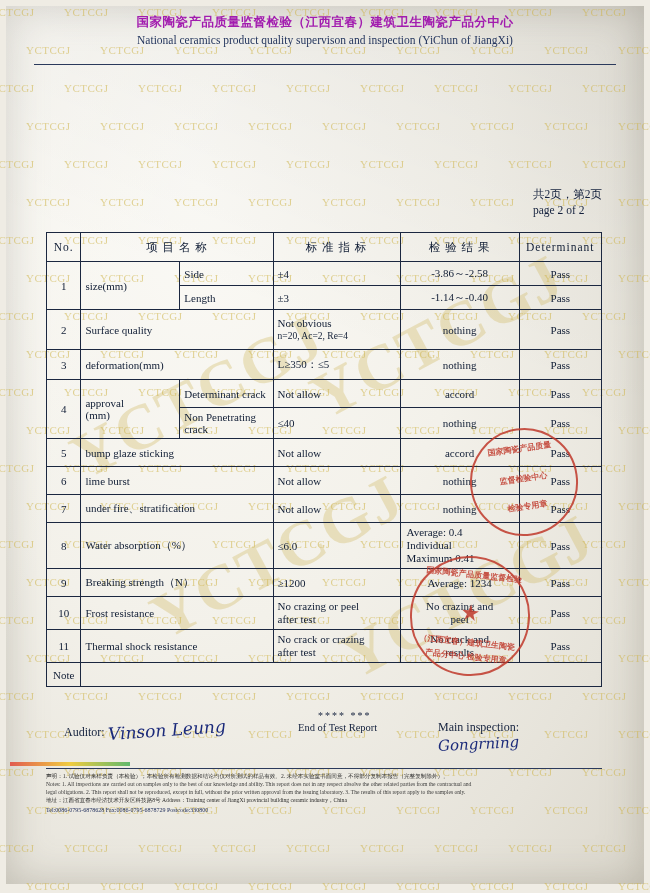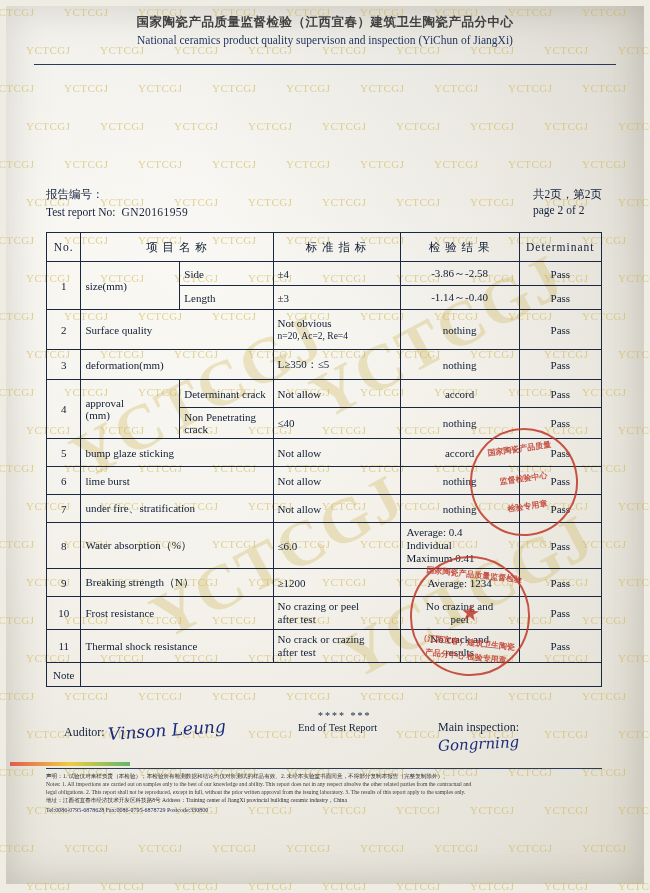--- a/index.html
+++ b/index.html
@@ -70,21 +70,21 @@
     position: absolute;
     top: 14px;
     left: 0; right: 0;
     text-align: center;
     color: #2b3a5c;
   }
   .hdr .cn {
     font-size: 12.5px;
     font-weight: bold;
     letter-spacing: .5px;
-    color: #404040;
+    color: #a21caf;
   }
   .hdr .en1, .hdr .en2 {
     font-size: 11.5px;
     margin-top: 3px;
     color: #24365e;
   }
   .hdr-rule {
     position: absolute;
     top: 64px;
     left: 34px;
@@ -487,26 +487,20 @@
 
   <div class="content">
 
     <div class="hdr">
       <div class="cn">国家陶瓷产品质量监督检验（江西宜春）建筑卫生陶瓷产品分中心</div>
       <div class="en1">National ceramics product quality supervison and inspection (YiChun of JiangXi)</div>
     </div>
     <div class="hdr-rule"></div>
 
 
-    <div class="rep">
-      <div>报告编号：</div>
-      <div class="l2">
-        <span>Test report No:</span><span class="val">GN20161959</span>
-      </div>
-    </div>
     <div class="pages">
       <div>共2页，第2页</div>
       <div>page 2 of  2</div>
     </div>
 
     <table class="main">
       <tbody>
           <tr class="hrow">
         <td class="c-no">No.</td>
         <td class="c-item" colspan="2">项 目 名 称</td>

